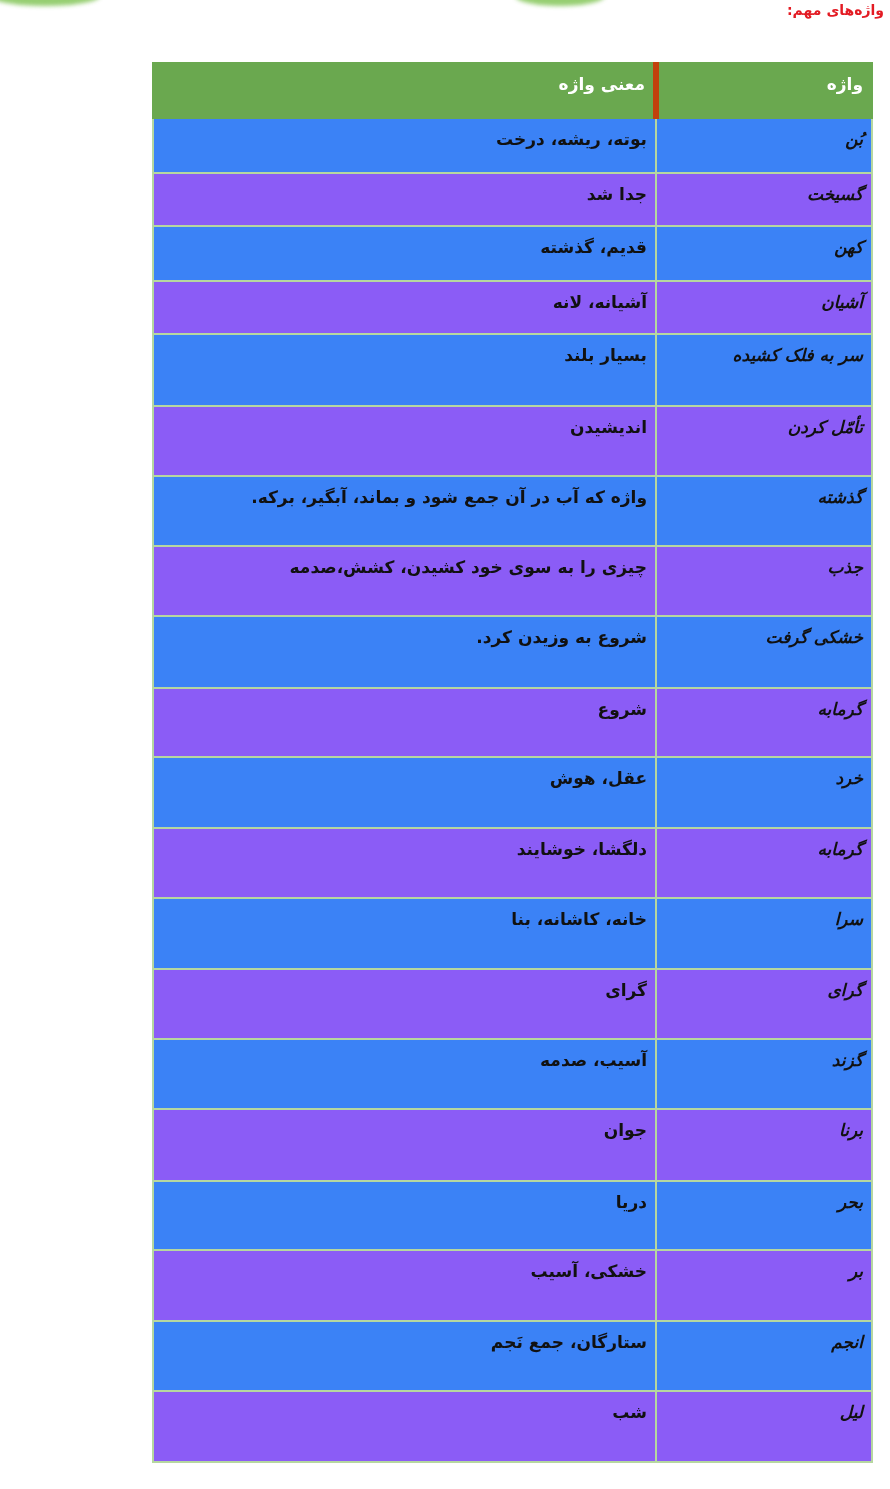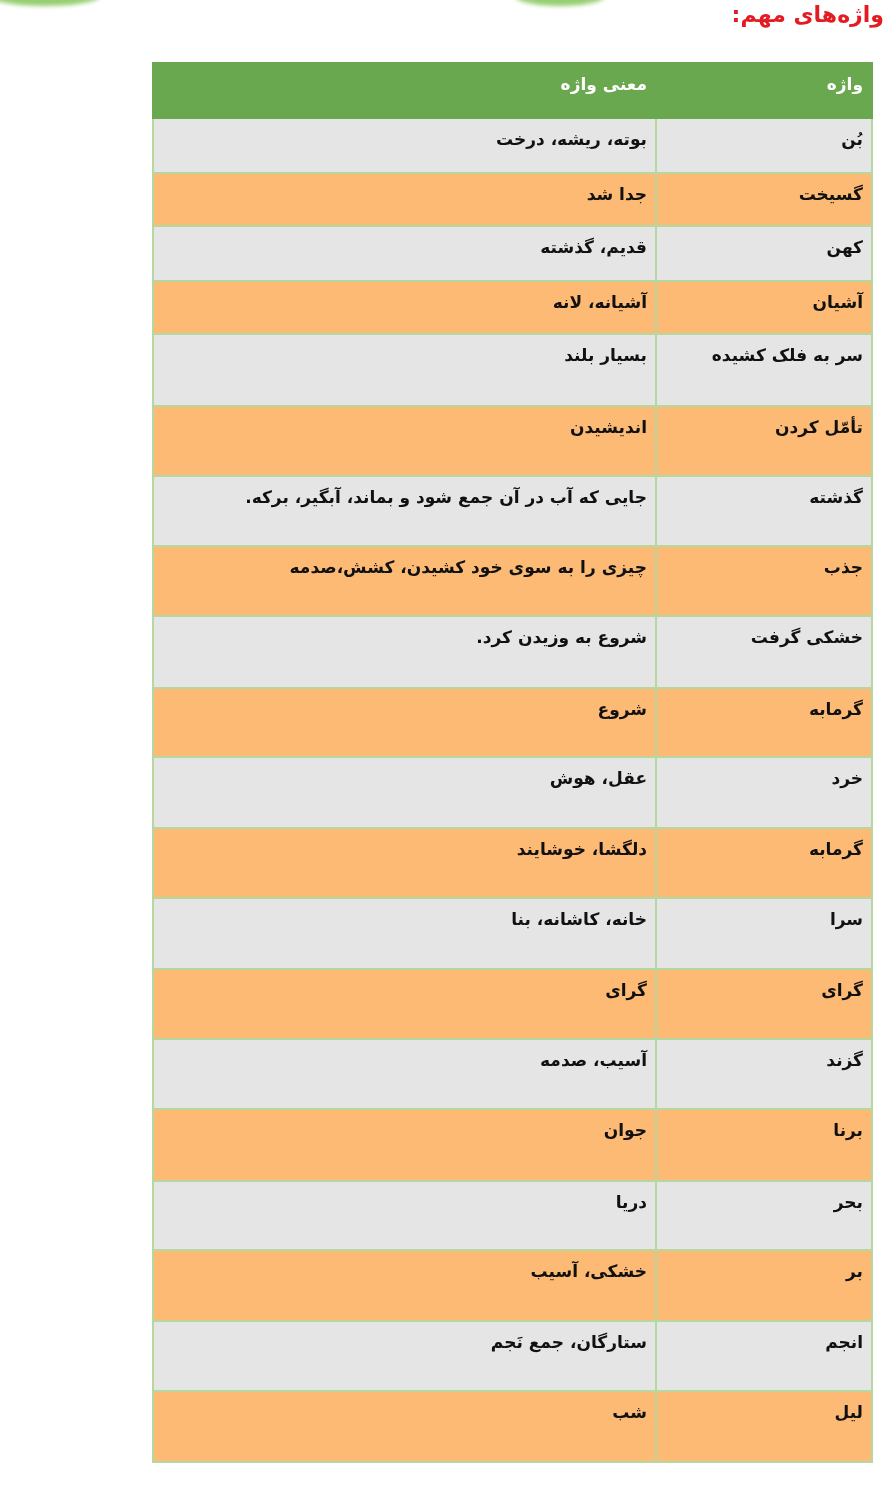--- a/index.html
+++ b/index.html
@@ -6,41 +6,41 @@
     body {
       width: 890px; height: 1489px; background: #ffffff; position: relative; overflow: hidden;
       font-family: "DejaVu Sans", sans-serif;
     }
     .decor {
       position: absolute; top: -14px; height: 20px; border-radius: 50%;
       background: #7cc24e; opacity: 0.8; filter: blur(2px);
     }
     .title {
       position: absolute; top: 2px; right: 6px;
-      direction: rtl; color: #e31b23; font-weight: bold; font-size: 22px;
+      direction: rtl; color: #e31b23; font-weight: bold; font-size: 14px;
       font-family: "DejaVu Sans", sans-serif;
     }
     table.vocab {
       position: absolute; left: 152px; top: 62px; width: 721px;
       border-collapse: collapse; direction: rtl;
       font-family: "DejaVu Sans", sans-serif; font-weight: bold; font-size: 17px; color: #111;
     }
     table.vocab th, table.vocab td {
       border: 2px solid #b6d7a0; vertical-align: top; text-align: right;
       padding: 10px 8px 0 8px;
       margin-top: 33px;
     }
     table.vocab th {
       background: #6aa84f; color: #ffffff; height: 43px; padding-top: 10px;
       border-color: #6aa84f;
     }
-    table.vocab th.col-word { border-left: 1px solid #c2410c; }
-    table.vocab td.word { width: 198px; }
-    table.vocab tr.alt td { background: #e5e5e5; }
-    table.vocab tr.plain td { background: #fdba74; }
+    table.vocab th.col-word { border-left: 6px solid #c2410c; }
+    table.vocab td.word { width: 198px; font-style: italic; }
+    table.vocab tr.alt td { background: #3b82f6; }
+    table.vocab tr.plain td { background: #8b5cf6; }
   </style>
 </head>
 <body>
 
 <div class="decor" style="left:-10px; width:110px;"></div>
 <div class="decor" style="left:515px; width:90px;"></div>
 
 <div class="title">واژه‌های مهم:</div>
 
 <table class="vocab">
@@ -70,21 +70,21 @@
     <tr class="alt" style="height:72px">
       <td class="word">سر به فلک کشیده</td>
       <td>بسیار بلند</td>
     </tr>
     <tr class="plain" style="height:70px">
       <td class="word">تأمّل کردن</td>
       <td>اندیشیدن</td>
     </tr>
     <tr class="alt" style="height:70px">
       <td class="word">گذشته</td>
-      <td>جایی که آب در آن جمع شود و بماند، آبگیر، برکه.</td>
+      <td>واژه که آب در آن جمع شود و بماند، آبگیر، برکه.</td>
     </tr>
     <tr class="plain" style="height:70px">
       <td class="word">جذب</td>
       <td>چیزی را به سوی خود کشیدن، کشش،صدمه</td>
     </tr>
     <tr class="alt" style="height:72px">
       <td class="word">خشکی گرفت</td>
       <td>شروع به وزیدن کرد.</td>
     </tr>
     <tr class="plain" style="height:69px">

